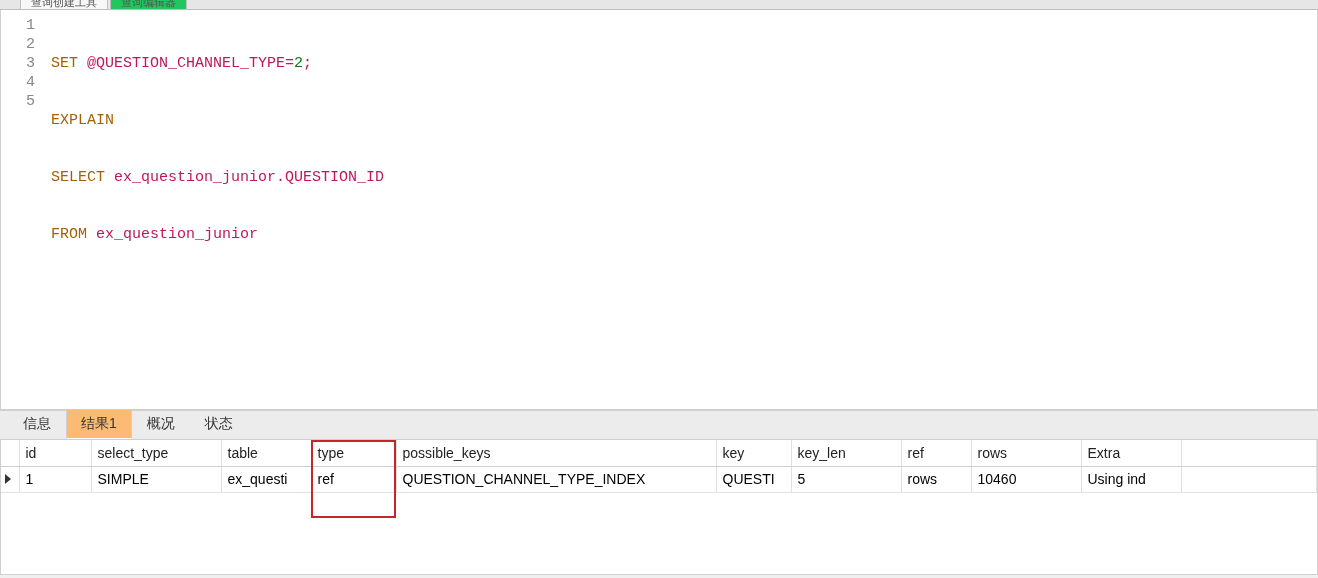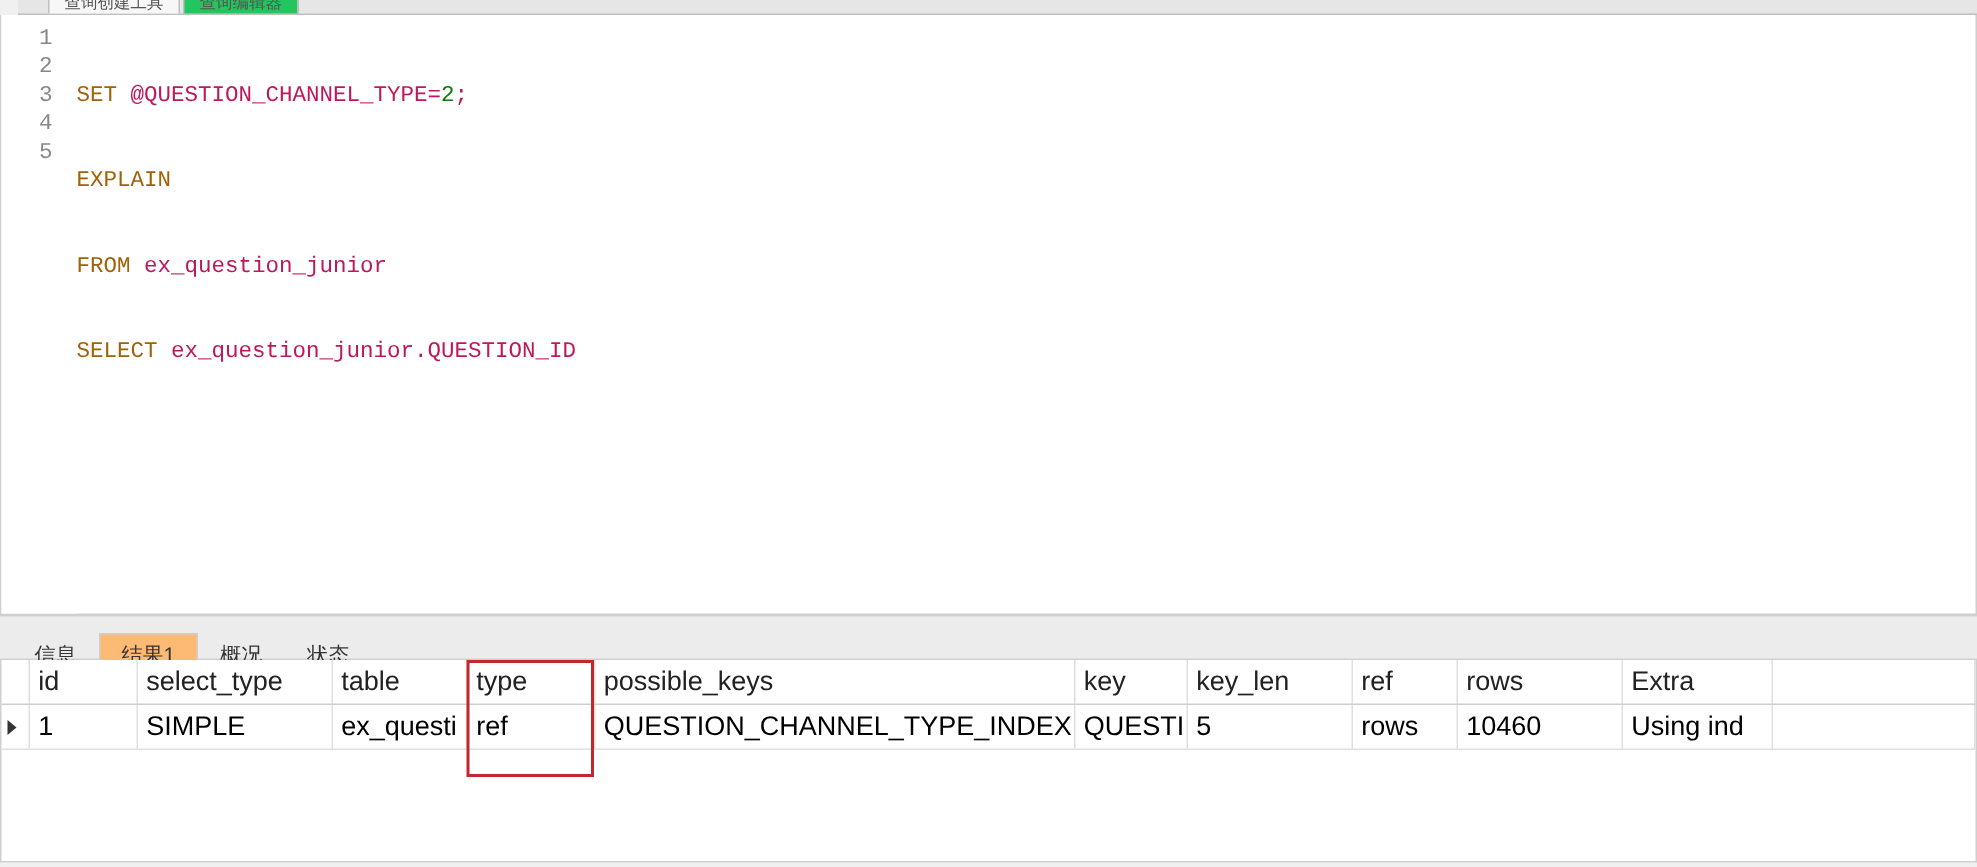--- a/index.html
+++ b/index.html
@@ -13,21 +13,20 @@
     overflow: hidden;
   }
   
   .top-tabs {
     height: 10px;
     background: #e6e6e6;
     border-bottom: 1px solid #bfbfbf;
     display: flex;
     align-items: flex-end;
     padding-left: 20px;
-    margin-left: 12px;
   }
   .top-tab {
     height: 10px;
     padding: 0 10px;
     font-size: 11px;
     border: 1px solid #bfbfbf;
     border-bottom: none;
     background: #f7f7f7;
     margin-right: 2px;
     overflow: hidden;
@@ -77,41 +76,41 @@
     border-bottom: 1px solid #cfcfcf;
     padding-left: 8px;
   }
   .result-tab {
     padding: 5px 14px 5px 14px;
     font-size: 14px;
     color: #333;
     border: 1px solid transparent;
     cursor: pointer;
     position: relative;
-    top: 13px;
+    top: 0;
   }
   .result-tab.active {
     background: #fdba74;
     border: 1px solid #cfcfcf;
     border-bottom: 1px solid #fff;
   }
 
   
   .grid-wrap {
     background: #fff;
     border: 1px solid #cfcfcf;
     border-top: none;
     height: 135px;
     position: relative;
   }
   table.grid {
     border-collapse: collapse;
     width: 100%;
     table-layout: fixed;
-    font-size: 18px;
+    font-size: 14px;
   }
   table.grid th, table.grid td {
     border-right: 1px solid #e0e0e0;
     border-bottom: 1px solid #e0e0e0;
     text-align: left;
     padding: 4px 6px;
     overflow: hidden;
     white-space: nowrap;
     height: 26px;
     vertical-align: middle;
@@ -150,22 +149,22 @@
   <div class="gutter">
     <div>1</div>
     <div>2</div>
     <div>3</div>
     <div>4</div>
     <div>5</div>
   </div>
   <div class="code">
     <div><span class="kw">SET</span><span class="ident"> @QUESTION_CHANNEL_TYPE=</span><span class="num">2</span><span class="ident">;</span></div>
     <div><span class="kw">EXPLAIN</span></div>
+    <div><span class="kw">SELECT</span><span class="ident"> ex_question_junior.QUESTION_ID</span></div>
     <div><span class="kw">FROM</span><span class="ident"> ex_question_junior</span></div>
-    <div><span class="kw">SELECT</span><span class="ident"> ex_question_junior.QUESTION_ID</span></div>
   </div>
 </div>
 
 <div class="result-tabs">
   <div class="result-tab">信息</div>
   <div class="result-tab active">结果1</div>
   <div class="result-tab">概况</div>
   <div class="result-tab">状态</div>
 </div>
 

